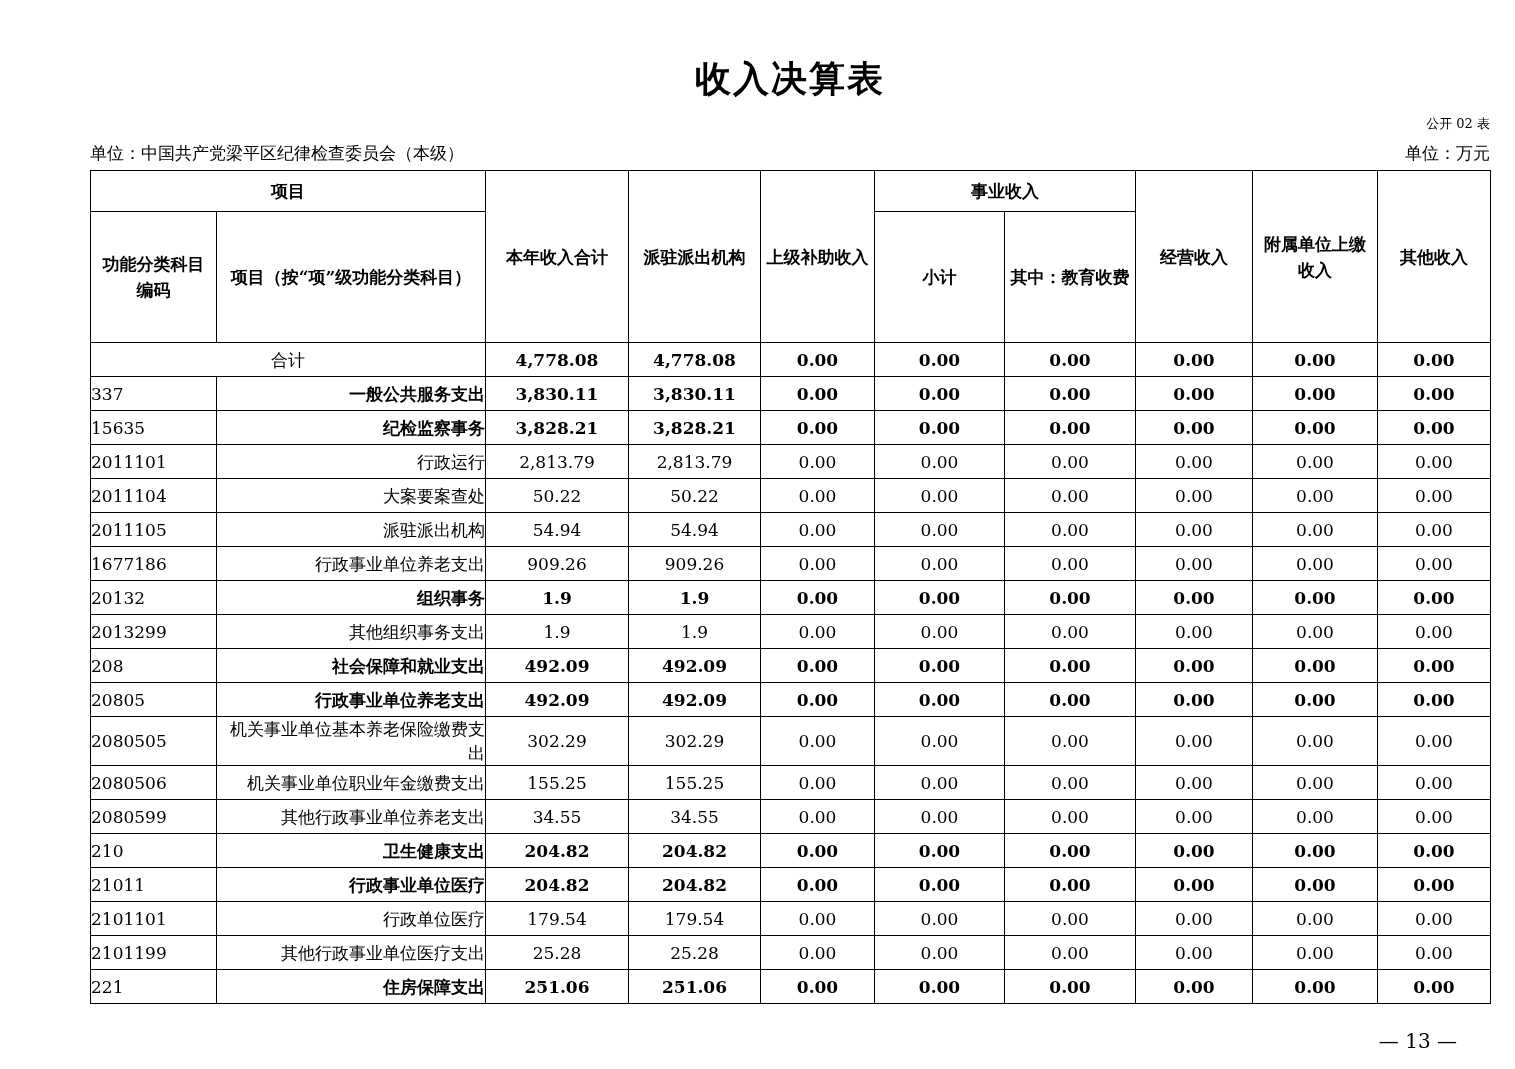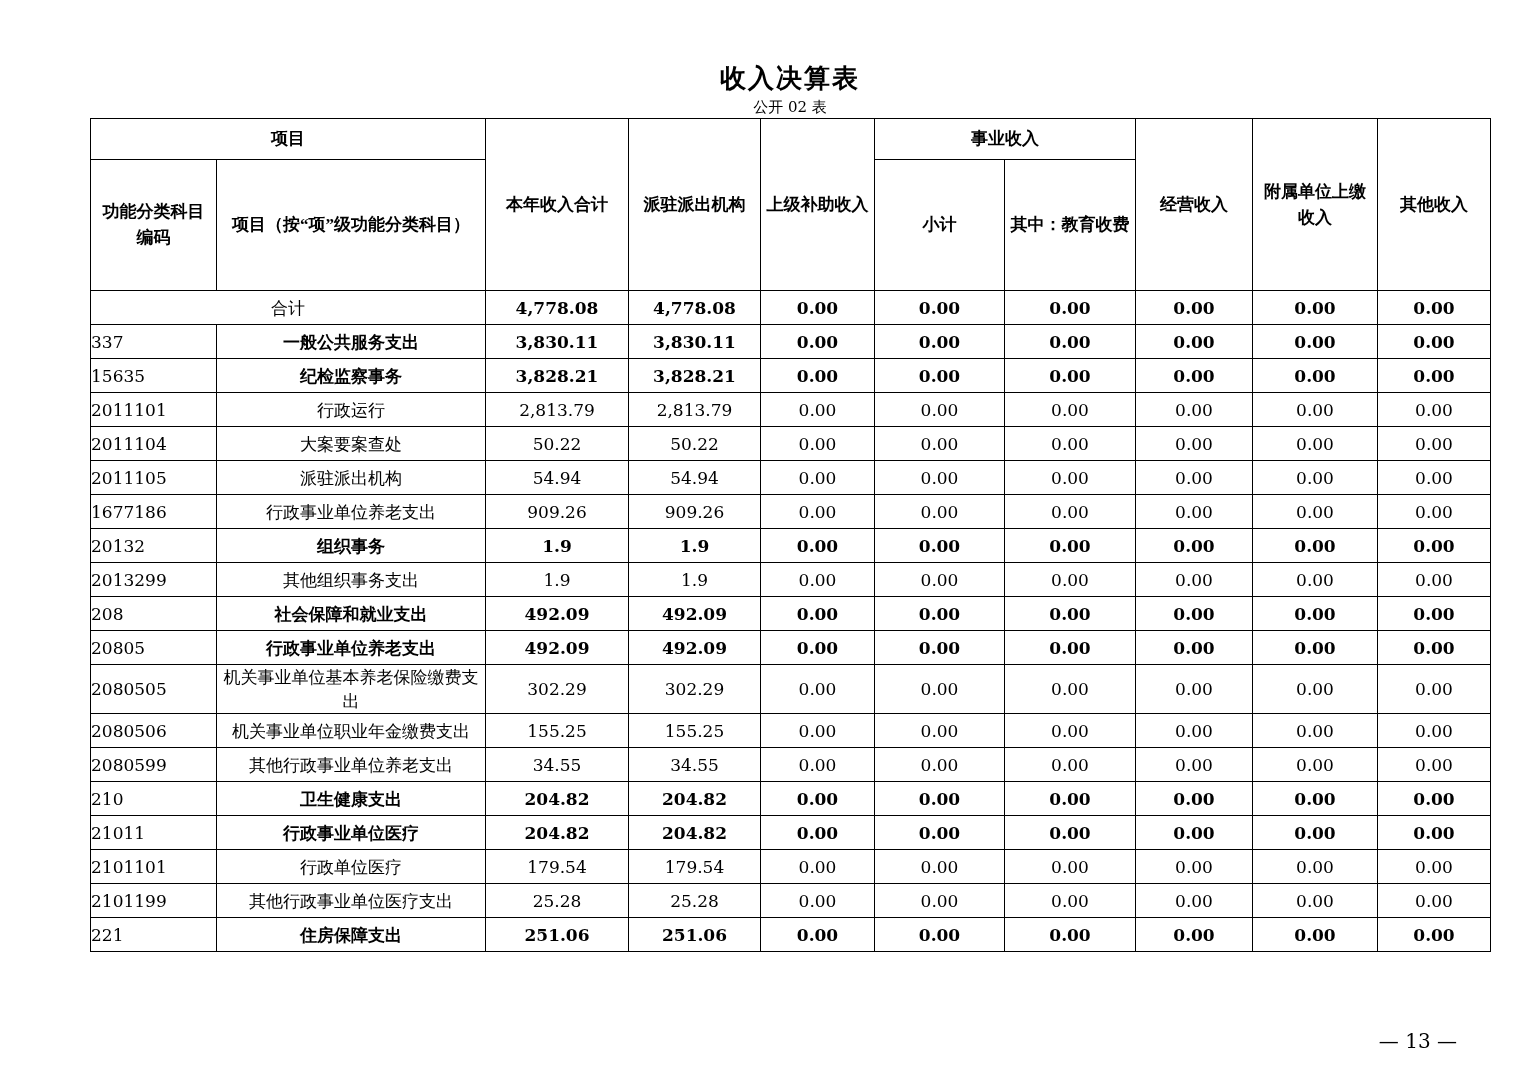--- a/index.html
+++ b/index.html
@@ -13,29 +13,30 @@
     overflow: hidden;
   }
   .content {
     position: absolute;
     left: 90px;
     top: 0;
     width: 1400px;
   }
   .title {
     text-align: center;
-    font-size: 26px;
+    font-size: 36px;
     font-weight: bold;
     margin-top: 60px;
     letter-spacing: 2px;
     line-height: 36px;
   }
   .table-code {
-    text-align: center;
-    font-size: 15px;
+    text-align: right;
+    font-size: 13px;
+    margin-top: 17px;
     line-height: 22px;
   }
   .meta-row {
     display: flex;
     justify-content: space-between;
     font-size: 17px;
     margin-top: 7px;
     margin-bottom: 5px;
     line-height: 23px;
   }
@@ -47,45 +48,48 @@
   table.income th, table.income td {
     border: 1px solid #000000;
     font-size: 17px;
     overflow: hidden;
     vertical-align: middle;
     padding: 0;
   }
   table.income th {
     font-weight: bold;
     line-height: 26px;
-    font-family: Liberation Serif, serif;
   }
   th.wrap { white-space: pre-line; }
   tr.hdr1 th { height: 40px; }
   tr.hdr2 th { height: 130px; }
   tr.data td { height: 33px; line-height: 24px; }
   td.code { text-align: left; padding-left: 4px; font-weight: normal; }
-  td.name { text-align: center; padding-left: 5px; padding-right: 3px; }
+  td.name { text-align: right; padding-left: 5px; padding-right: 3px; }
   td.val  { text-align: center; }
   td.merged { text-align: center; font-weight: normal; }
   tr.bold td.name, tr.bold td.val { font-weight: bold; }
   .page-num {
     position: absolute;
     right: 58px;
     bottom: 16px;
     font-size: 20px;
   }
 </style>
 </head>
 <body>
 
 <div class="page">
   <div class="content">
     <div class="title">收入决算表</div>
     <div class="table-code">公开 02 表</div>
+    <div class="meta-row">
+      <span>单位：中国共产党梁平区纪律检查委员会（本级）</span>
+      <span>单位：万元</span>
+    </div>
 
     <table class="income">
       <colgroup>
         <col style="width:126px">
           <col style="width:269px">
           <col style="width:143px">
         <col style="width:132px">
           <col style="width:114px">
           <col style="width:130px">
         <col style="width:131px">

